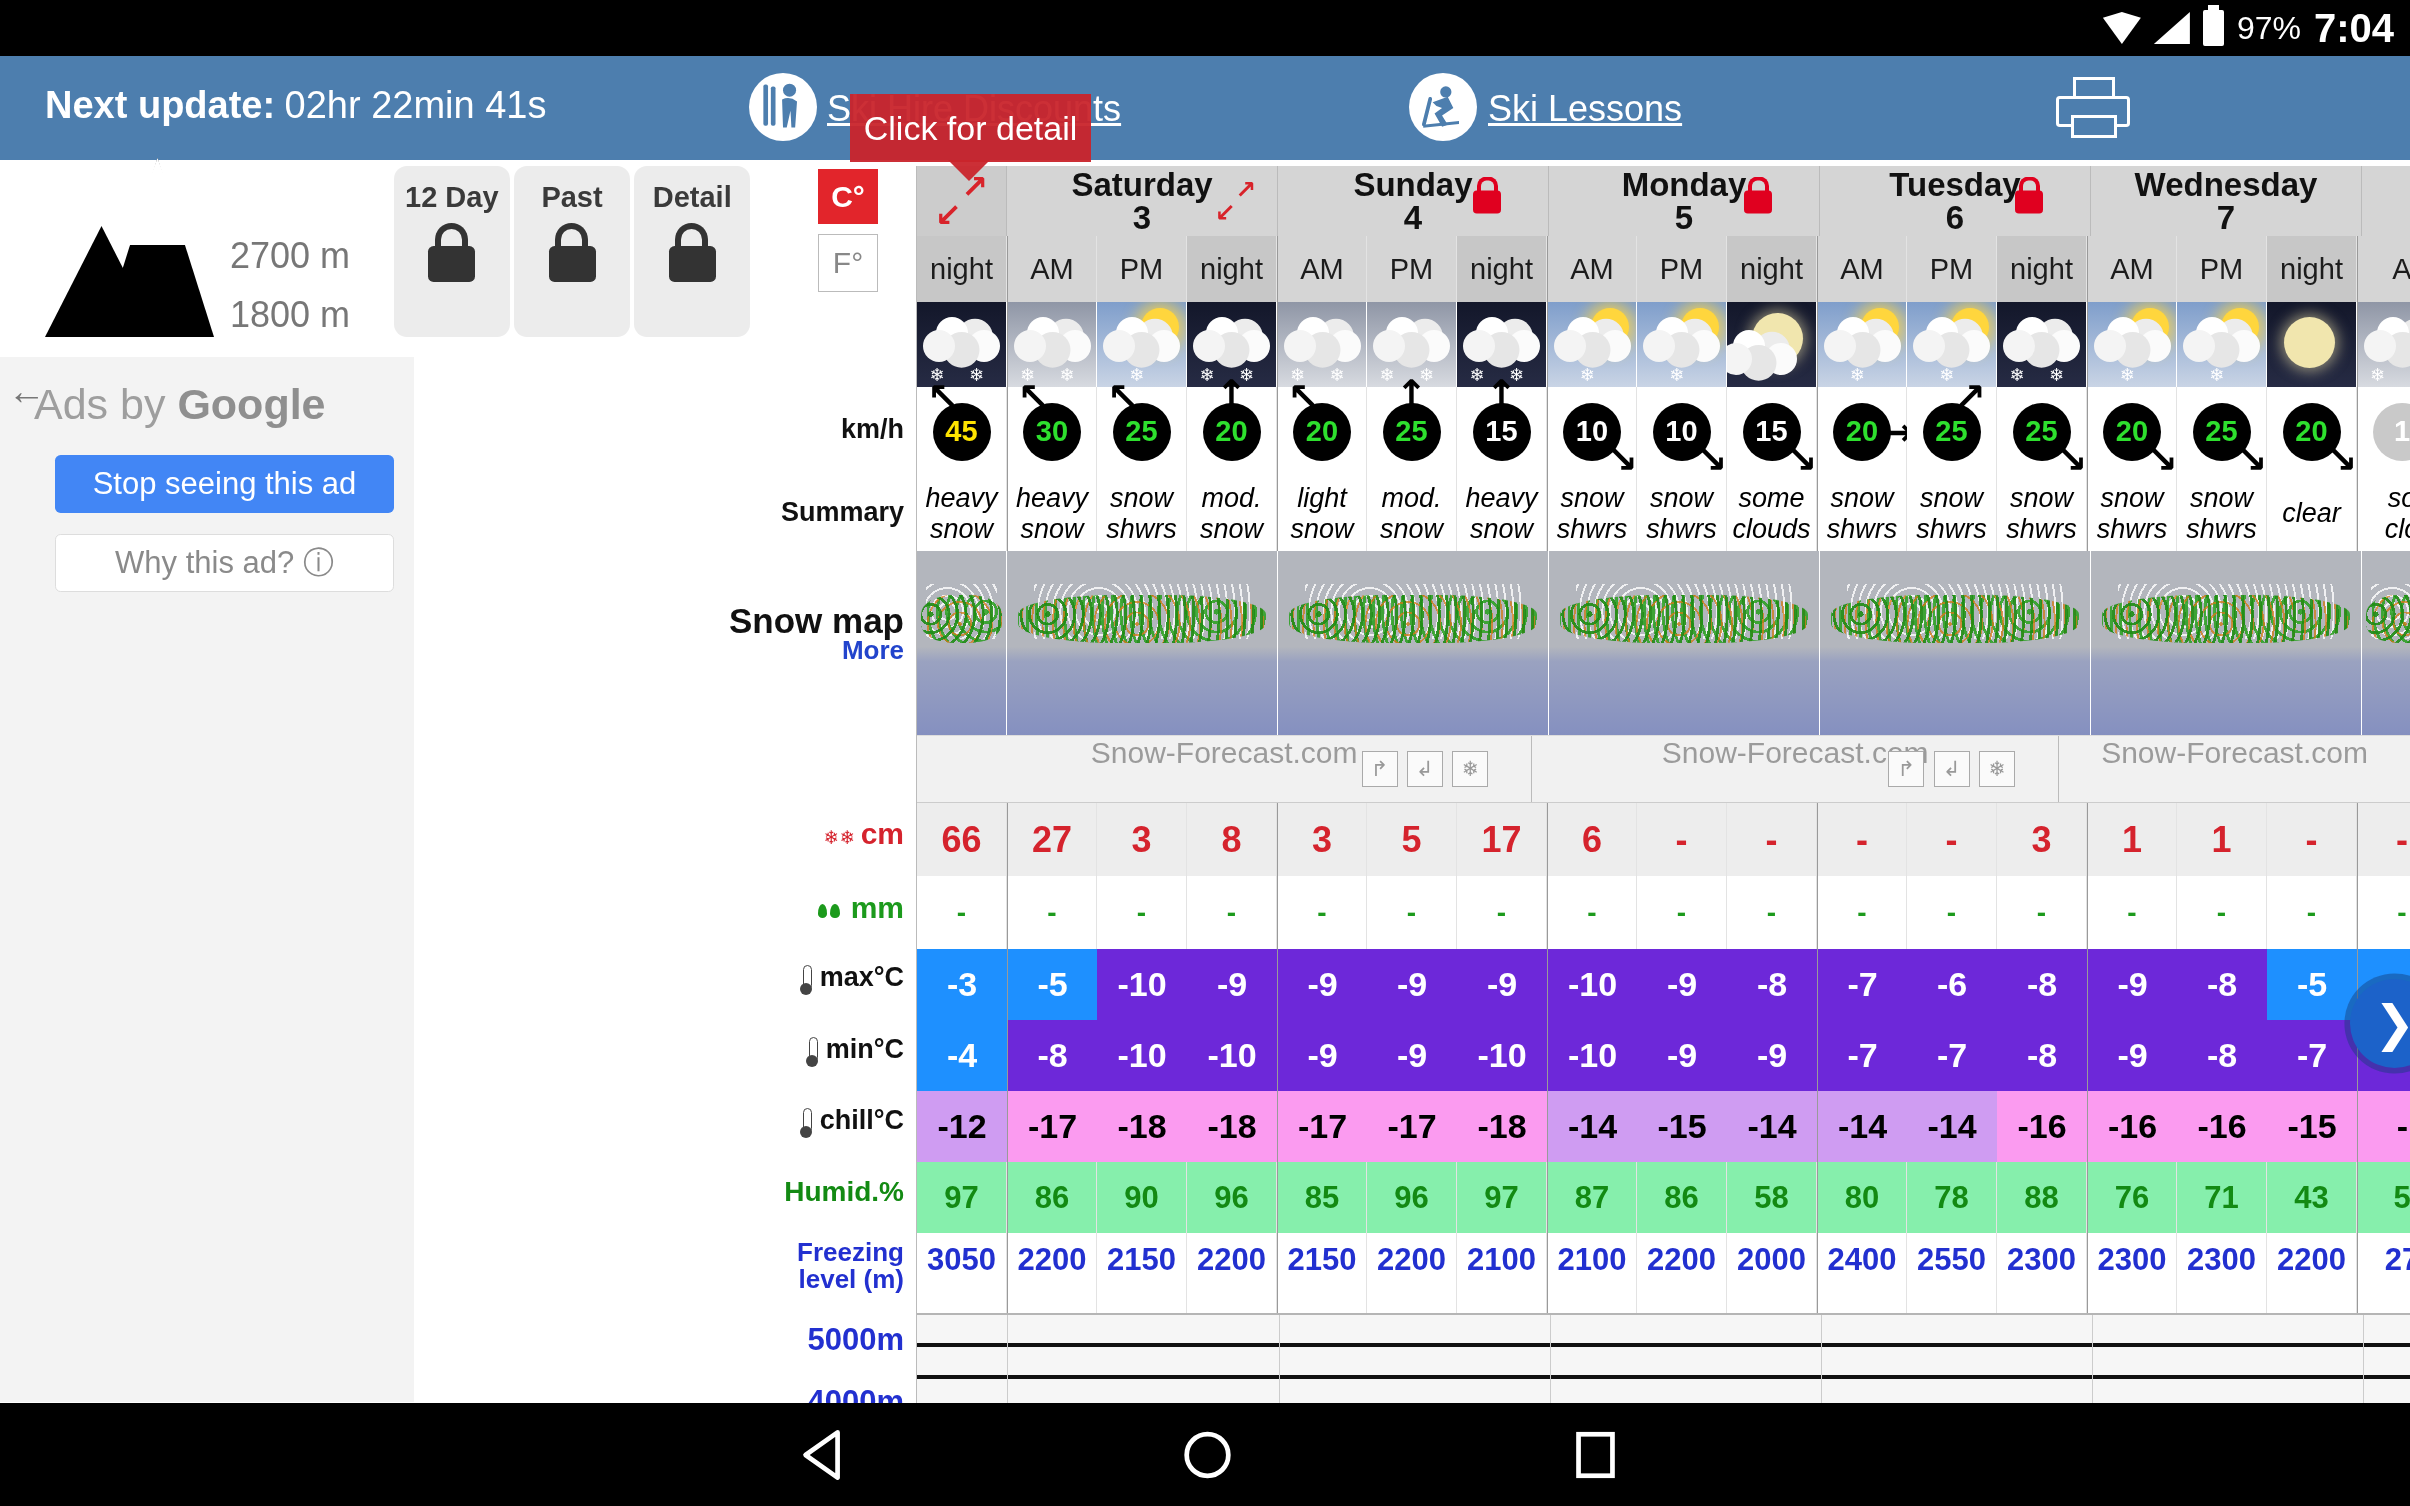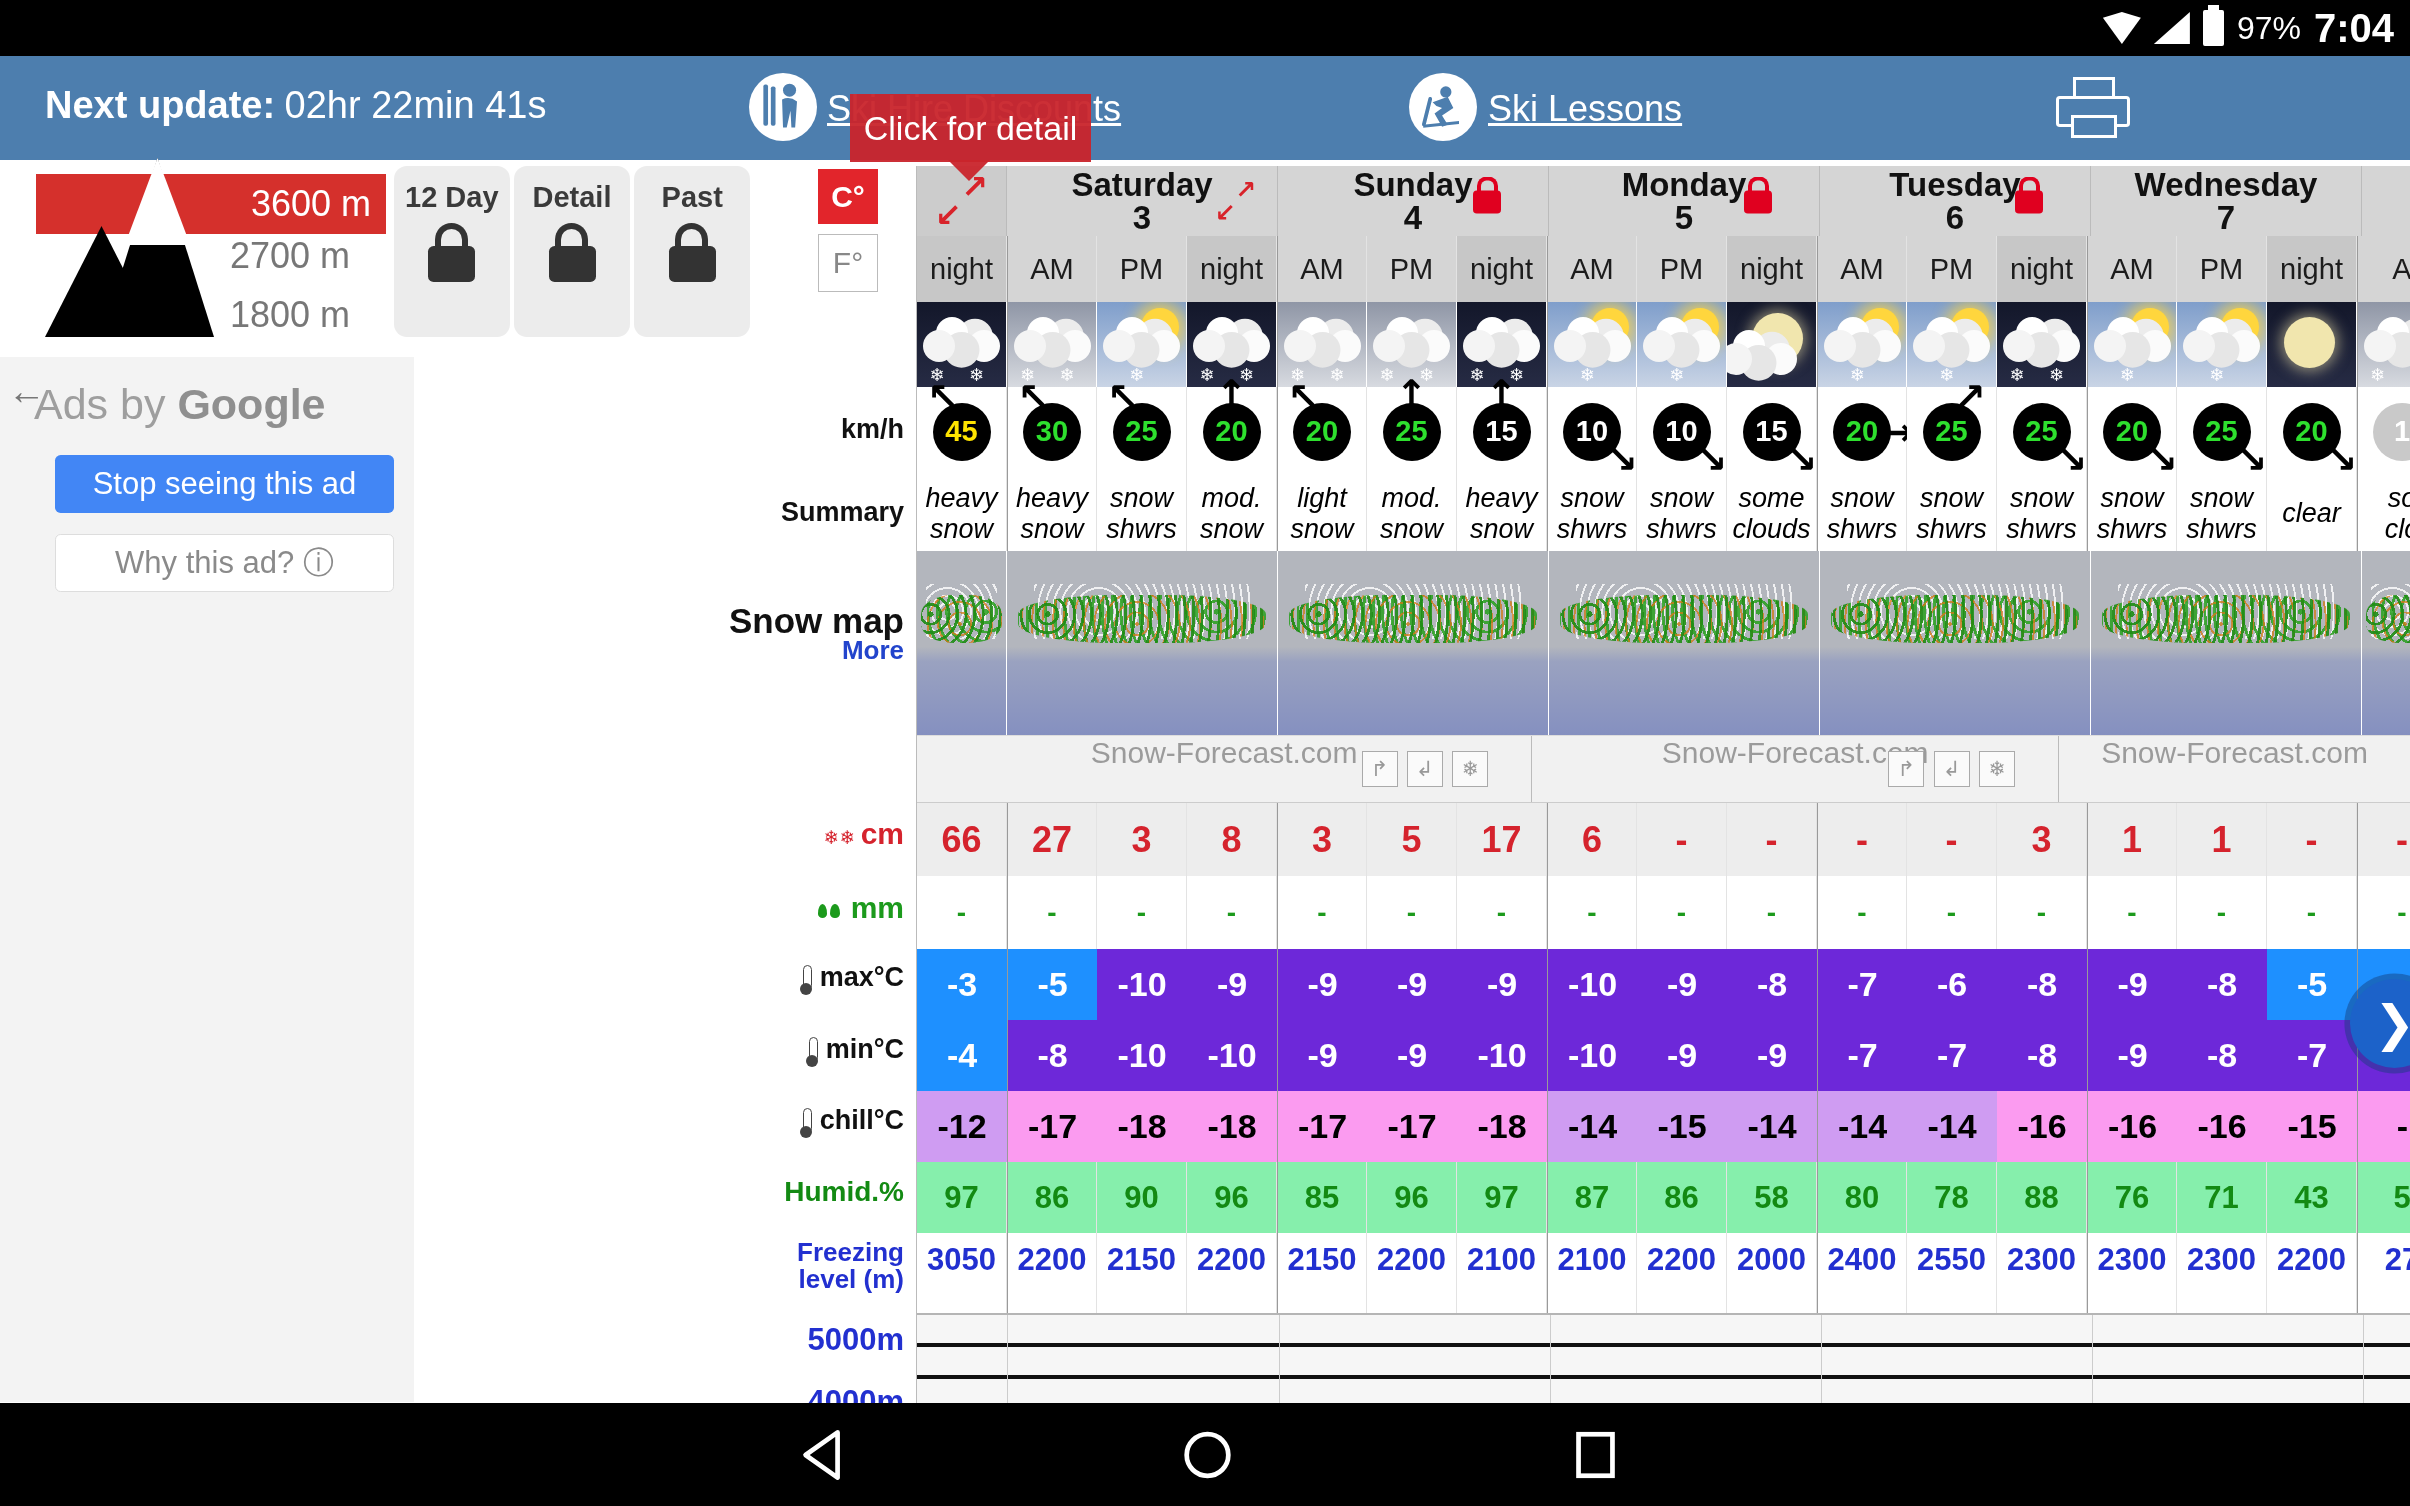--- a/index.html
+++ b/index.html
@@ -225,40 +225,39 @@
     <div class="hlink" style="left:1488px;">Ski Lessons</div>
     <div class="printer">
         <div class="p1"></div>
         <div class="p2"></div>
         <div class="p3"></div>
       </div>
   </div>
 
   <div class="tooltip">Click for detail</div>
 
-  <div class="elevbar">3600 m</div>
   <div class="elevtxt" style="left:162px;top:235px;">2700 m</div>
   <div class="elevtxt" style="left:162px;top:294px;">1800 m</div>
   <div class="mountain">
     <div class="peak-big"></div>
       <div class="peak-cap"></div>
       <div class="peak-sm"></div>
   </div>
 
   <div class="tabs">
     <div class="tab">
       <div class="tab-label">12 Day</div>
       <div class="lockD"></div>
     </div>
     <div class="tab">
-      <div class="tab-label">Detail</div>
+      <div class="tab-label">Past</div>
       <div class="lockD"></div>
     </div>
     <div class="tab">
-      <div class="tab-label">Past</div>
+      <div class="tab-label">Detail</div>
       <div class="lockD"></div>
     </div>
   </div>
 
   <div class="ads">
     <div class="ads-back">←</div>
     <div class="ads-title"><span>Ads by </span><span class="ads-g">Google</span></div>
     <div class="btn-blue">Stop seeing this ad</div>
     <div class="btn-white">Why this ad? ⓘ</div>
   </div>

